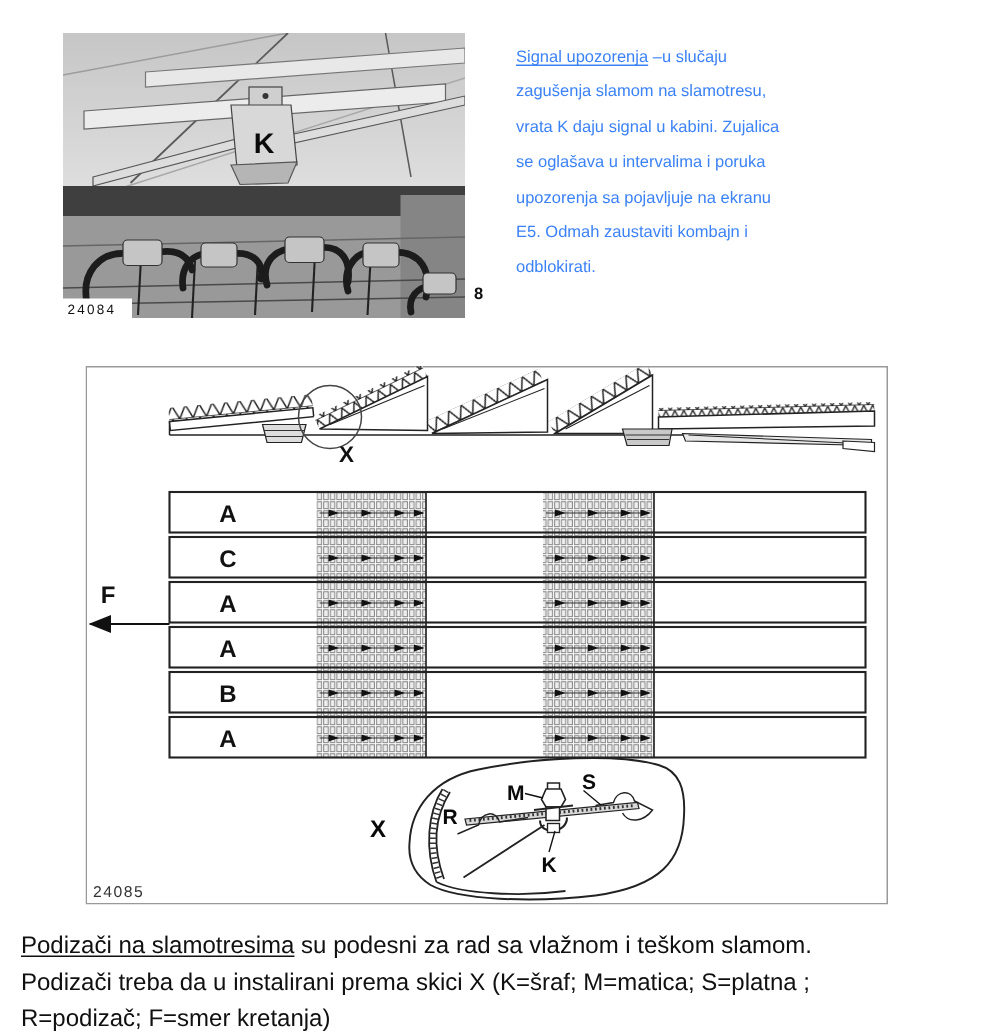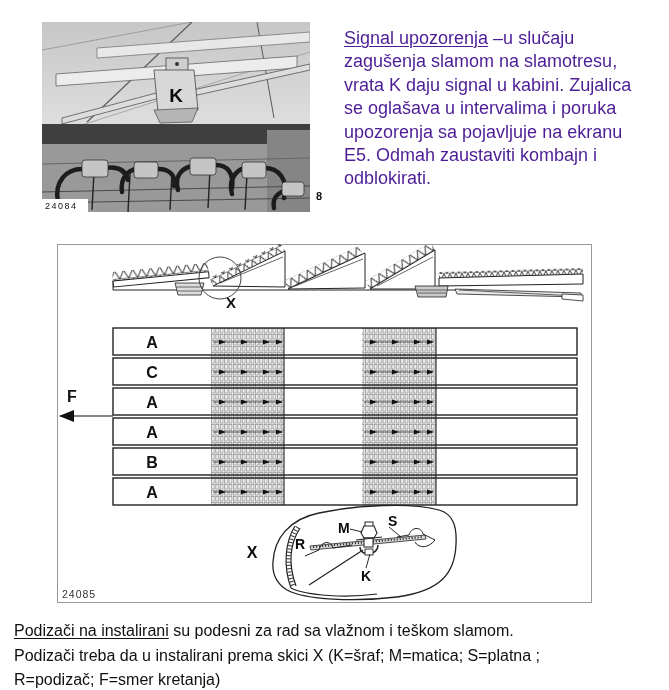--- a/index.html
+++ b/index.html
@@ -1,20 +1,20 @@
 <!DOCTYPE html>
 <html><head>
 <meta charset="utf-8">
 <style>
   html,body{margin:0;padding:0;background:#fff;}
   .page{position:relative;width:669px;height:690px;background:#ffffff;overflow:hidden;
         font-family:"Liberation Sans",sans-serif;color:#161616;}
   .abs{position:absolute;}
-  .warn-text{left:344px;top:27px;width:324px;font-size:18px;line-height:23.4px;
-             color:#4c1d95;}
+  .warn-text{left:344px;top:27px;width:324px;font-size:11px;line-height:23.4px;
+             color:#3b82f6;}
   .warn-text .body, .caption .body{white-space:pre-line;}
   .u{text-decoration:underline;text-underline-offset:2px;text-decoration-thickness:1px;}
   .caption{left:14px;top:619px;width:650px;font-size:16px;line-height:24.6px;color:#101010;}
   .fig-num{left:316px;top:190px;font-size:11px;font-weight:bold;color:#111;}
   svg text{font-family:"Liberation Sans",sans-serif;}
 </style>
 </head>
 <body>
 
 <div class="page">
@@ -255,18 +255,18 @@
         <text x="281" y="289">M</text>
         <text x="331" y="282">S</text>
         <text x="304" y="337">K</text>
       </g>
     </g>
 
     <text x="5" y="354" font-size="10.5" letter-spacing="1" fill="#333">24085</text>
   </svg>
 
   <div class="abs caption">
-    <span class="u">Podizači na instalirani</span><span class="body"> su podesni za rad sa vlažnom i teškom slamom.
+    <span class="u">Podizači na slamotresima</span><span class="body"> su podesni za rad sa vlažnom i teškom slamom.
 Podizači treba da u instalirani prema skici X (K=šraf; M=matica; S=platna ;
 R=podizač; F=smer kretanja)</span>
   </div>
 
 </div>
 
 </body></html>

